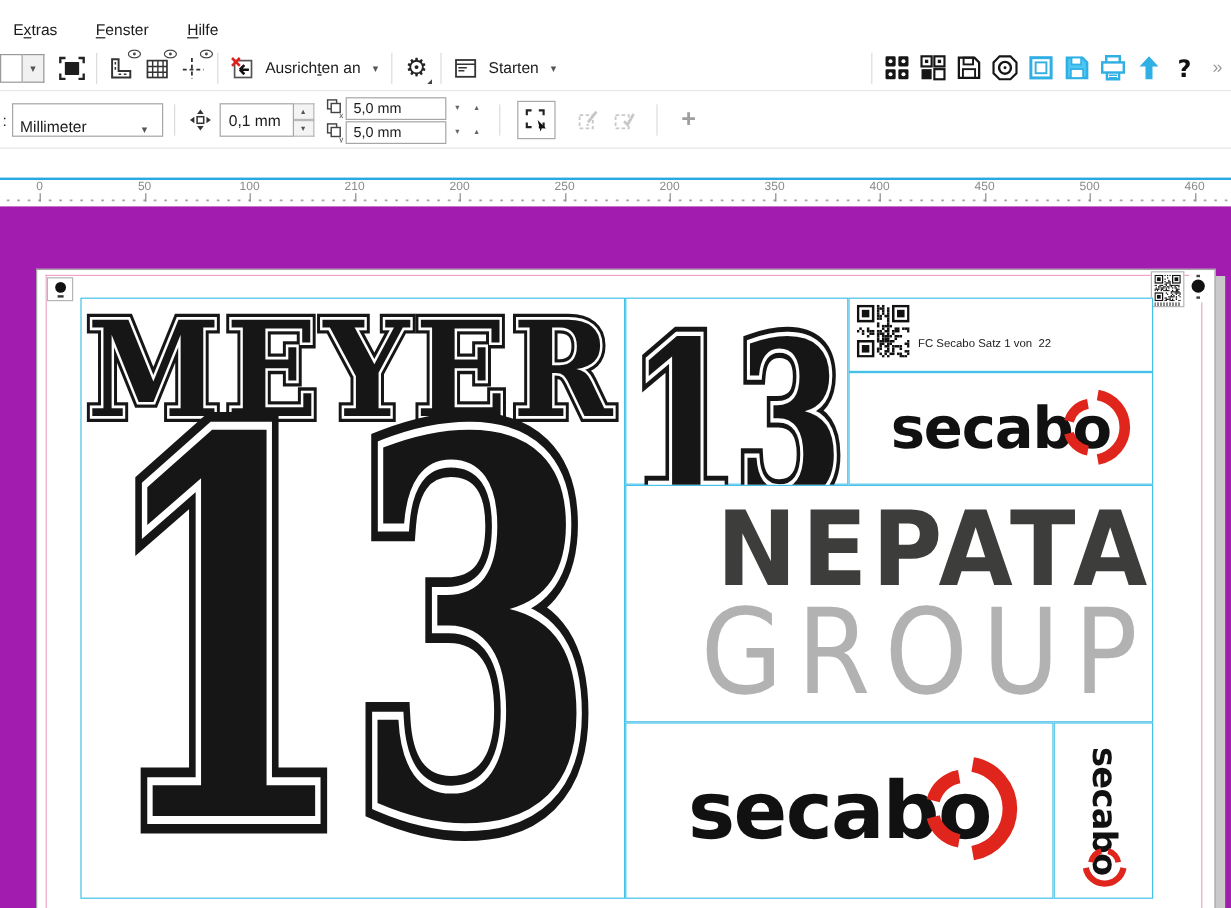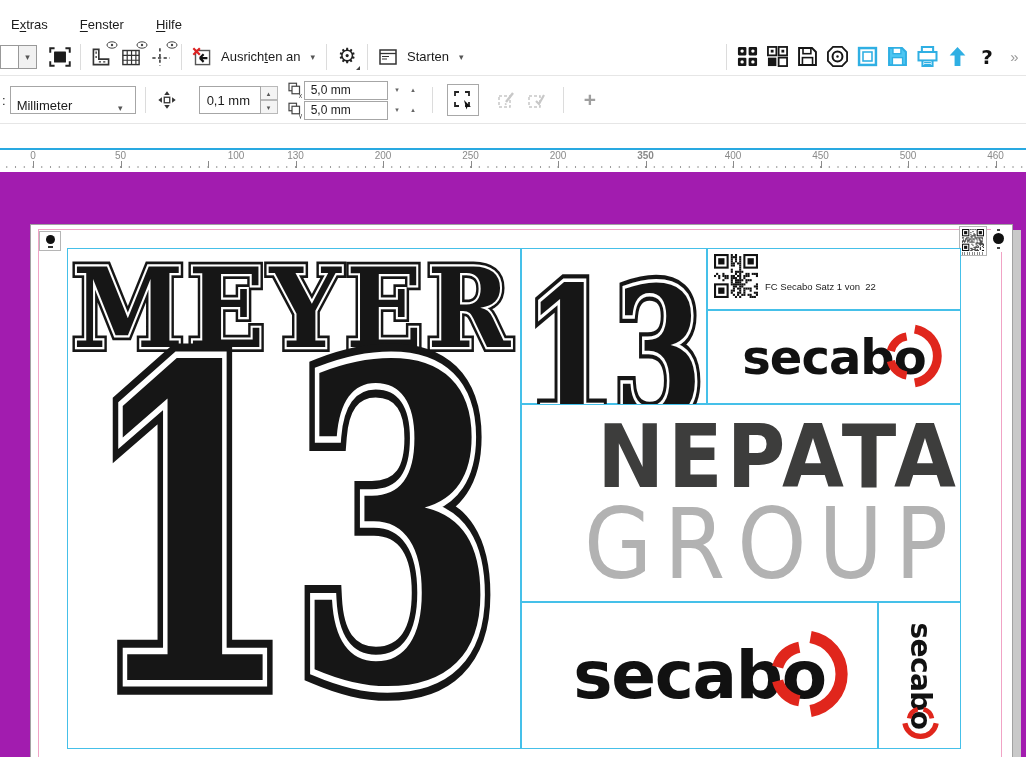--- a/index.html
+++ b/index.html
@@ -289,21 +289,21 @@
     <div class="sep" style="margin:0 9px"></div>
     <div class="tbtn" style="width:24px">
       <svg width="22" height="22" viewBox="0 0 24 24">
         <rect x="9" y="9" width="6" height="6" stroke="#333" stroke-width="1.4" fill="none"></rect>
         <polygon points="12,2.5 15,6.5 9,6.5" fill="#333"></polygon>
         <polygon points="12,21.5 15,17.5 9,17.5" fill="#333"></polygon>
         <polygon points="2.5,12 6.5,9 6.5,15" fill="#333"></polygon>
         <polygon points="21.5,12 17.5,9 17.5,15" fill="#333"></polygon>
       </svg>
     </div>
-    <div class="spinbox" style="margin-left:20px">
+    <div class="spinbox" style="margin-left:4px">
       <div class="field">
         <span>0,1 mm</span>
       </div>
       <div class="spinner">
         <div>▴</div>
         <div>▾</div>
       </div>
     </div>
     <div class="dupcol">
       <div class="duprow">
@@ -355,31 +355,31 @@
     <span class="plus">+</span>
   </div>
 
   <div class="ruler" id="ruler">
     <div class="blueline"></div>
     <div class="dots"></div>
   <span class="rlabel" style="left: 33px;">0</span>
       <span class="rtick" style="left: 33px;"></span>
       <span class="rlabel" style="left: 120.5px;">50</span>
       <span class="rtick" style="left: 120.5px;"></span>
-      <span class="rlabel" style="left: 208px; margin-left: 28px;">100</span>
+      <span class="rlabel" style="left: 208px;">100</span>
       <span class="rtick" style="left: 208px;"></span>
-      <span class="rlabel" style="left: 295.5px;">130</span>
+      <span class="rlabel" style="left: 295.5px;">210</span>
       <span class="rtick" style="left: 295.5px;"></span>
       <span class="rlabel" style="left: 383px;">200</span>
       <span class="rtick" style="left: 383px;"></span>
       <span class="rlabel" style="left: 470.5px;">250</span>
       <span class="rtick" style="left: 470.5px;"></span>
       <span class="rlabel" style="left: 558px;">200</span>
       <span class="rtick" style="left: 558px;"></span>
-      <span class="rlabel" style="left: 645.5px; font-weight: bold;">350</span>
+      <span class="rlabel" style="left: 645.5px;">350</span>
       <span class="rtick" style="left: 645.5px;"></span>
       <span class="rlabel" style="left: 733px;">400</span>
       <span class="rtick" style="left: 733px;"></span>
       <span class="rlabel" style="left: 820.5px;">450</span>
       <span class="rtick" style="left: 820.5px;"></span>
       <span class="rlabel" style="left: 908px;">500</span>
       <span class="rtick" style="left: 908px;"></span>
       <span class="rlabel" style="left: 995.5px;">460</span>
       <span class="rtick" style="left: 995.5px;"></span>
     </div>

